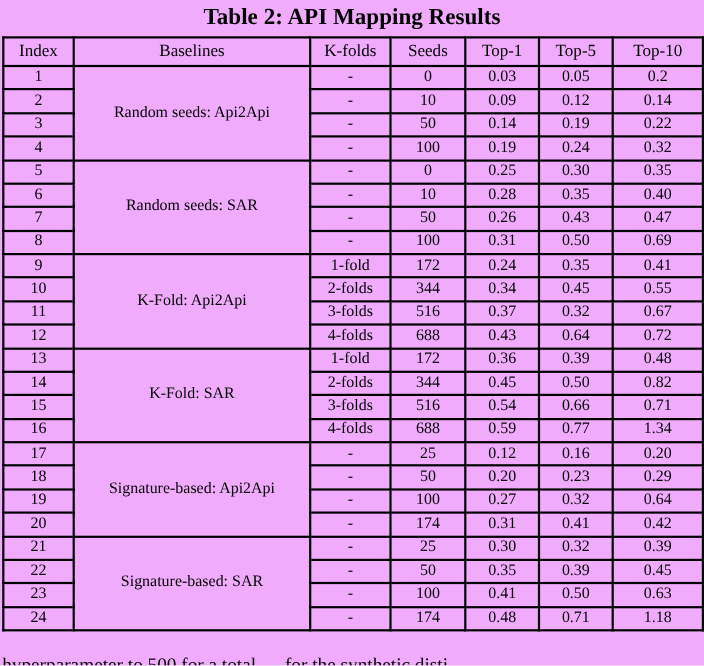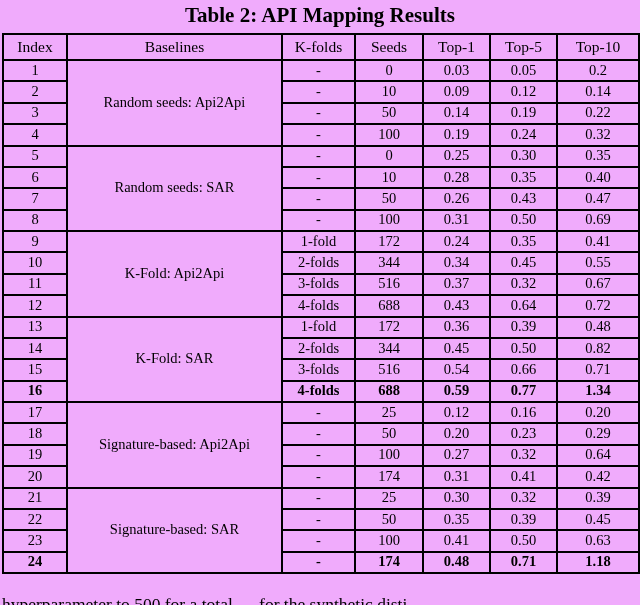--- a/index.html
+++ b/index.html
@@ -35,21 +35,21 @@
     line-height: 1.1;
     overflow: hidden;
     white-space: nowrap;
   }
   table.results th {
     font-weight: normal;
     font-size: 15.5px;
   }
   thead tr { height: 26px; }
   tbody tr { height: 21px; }
-  tr.bold-row td { font-weight: bold; }
+  tr.bold-row td { font-weight: normal; }
   .caption-frag {
     position: absolute;
     top: 594px;
     left: 2px;
     font-size: 17.5px;
     white-space: nowrap;
   }
 </style>
 </head>
 <body>

